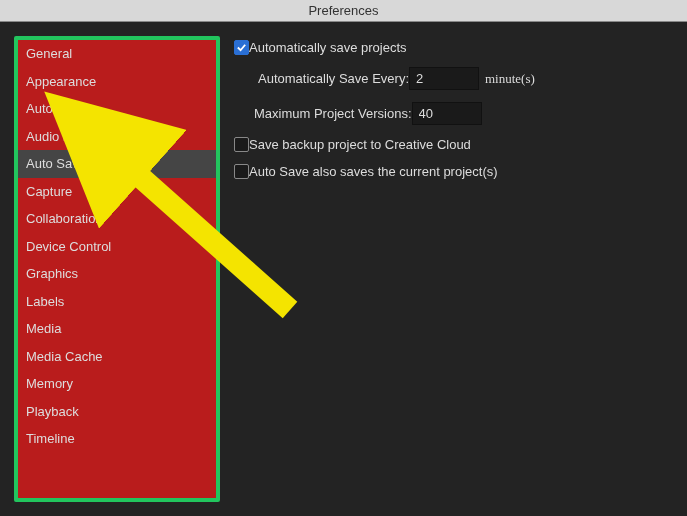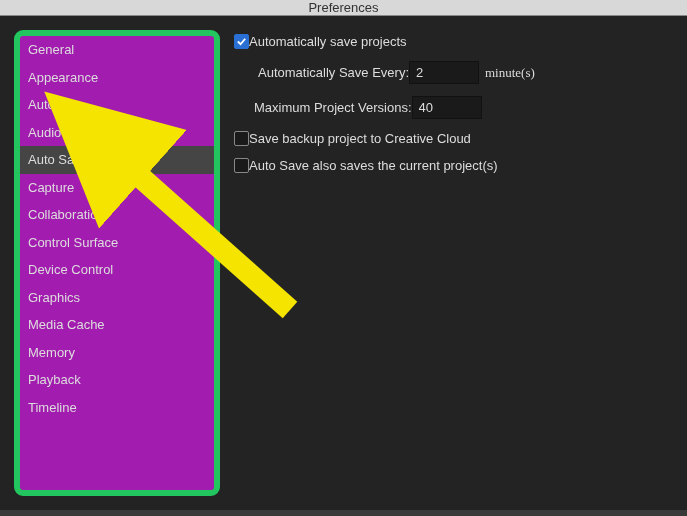--- a/index.html
+++ b/index.html
@@ -1,19 +1,19 @@
 <!DOCTYPE html>
 <html><head>
   <meta charset="utf-8">
   <style>
     * { margin: 0; padding: 0; box-sizing: border-box; font-family: -apple-system, BlinkMacSystemFont, "Segoe UI", Arial, sans-serif; }
     body { background: #3a3a3a; width: 687px; height: 516px; overflow: hidden; position: relative; }
-    .titlebar { background: #d8d8d8; height: 16px; display: flex; align-items: center; justify-content: center; font-size: 13px; color: #333; border-bottom: 1px solid #888; }
+    .titlebar { background: #d8d8d8; height: 22px; display: flex; align-items: center; justify-content: center; font-size: 13px; color: #333; border-bottom: 1px solid #888; }
     .content { display: flex; background: #232323; height: calc(516px - 22px); padding: 14px; gap: 14px; }
-    .sidebar { width: 206px; background: #a21caf; border: 6px solid #22c55e; border-radius: 9px; overflow-y: auto; }
+    .sidebar { width: 206px; background: #b91c1c; border: 4px solid #22c55e; border-radius: 2px; overflow-y: auto; }
     .sidebar-item { color: #ddd; font-size: 13px; padding: 4px 8px; cursor: pointer; line-height: 1.5; }
     .sidebar-item.selected { background: #454545; }
     .main { flex: 1; padding: 4px 0; }
     .row { display: flex; align-items: center; margin-bottom: 12px; color: #ddd; font-size: 13px; }
     .checkbox { width: 15px; height: 15px; border: 1px solid #888; background: #1a1a1a; display: inline-flex; align-items: center; justify-content: center; cursor: pointer; border-radius: 2px; flex-shrink: 0; }
     .checkbox.checked { background: #2a6fd4; border-color: #2a6fd4; }
     .checkbox.checked svg { display: block; }
     .checkbox svg { display: none; width: 11px; height: 11px; }
     .field-label { min-width: 155px; text-align: right; margin-left: 20px; }
     .text-input { background: #1a1a1a; border: 1px solid #111; color: #ddd; padding: 3px 6px; font-size: 13px; width: 70px; }
@@ -29,23 +29,24 @@
 
 <div class="content">
   <div class="sidebar" id="sidebar">
       <div class="sidebar-item">General</div>
       <div class="sidebar-item">Appearance</div>
       <div class="sidebar-item">Auto</div>
       <div class="sidebar-item">Audio Hardware</div>
       <div class="sidebar-item selected">Auto Save</div>
       <div class="sidebar-item">Capture</div>
       <div class="sidebar-item">Collaboration</div>
-      <div class="sidebar-item">Control Surface</div>
       <div class="sidebar-item">Device Control</div>
       <div class="sidebar-item">Graphics</div>
+      <div class="sidebar-item">Labels</div>
+      <div class="sidebar-item">Media</div>
       <div class="sidebar-item">Media Cache</div>
       <div class="sidebar-item">Memory</div>
       <div class="sidebar-item">Playback</div>
       <div class="sidebar-item">Timeline</div>
     </div>
 
   <div class="main">
     <div class="row">
       <span class="checkbox checked">
         <svg viewBox="0 0 12 12">

